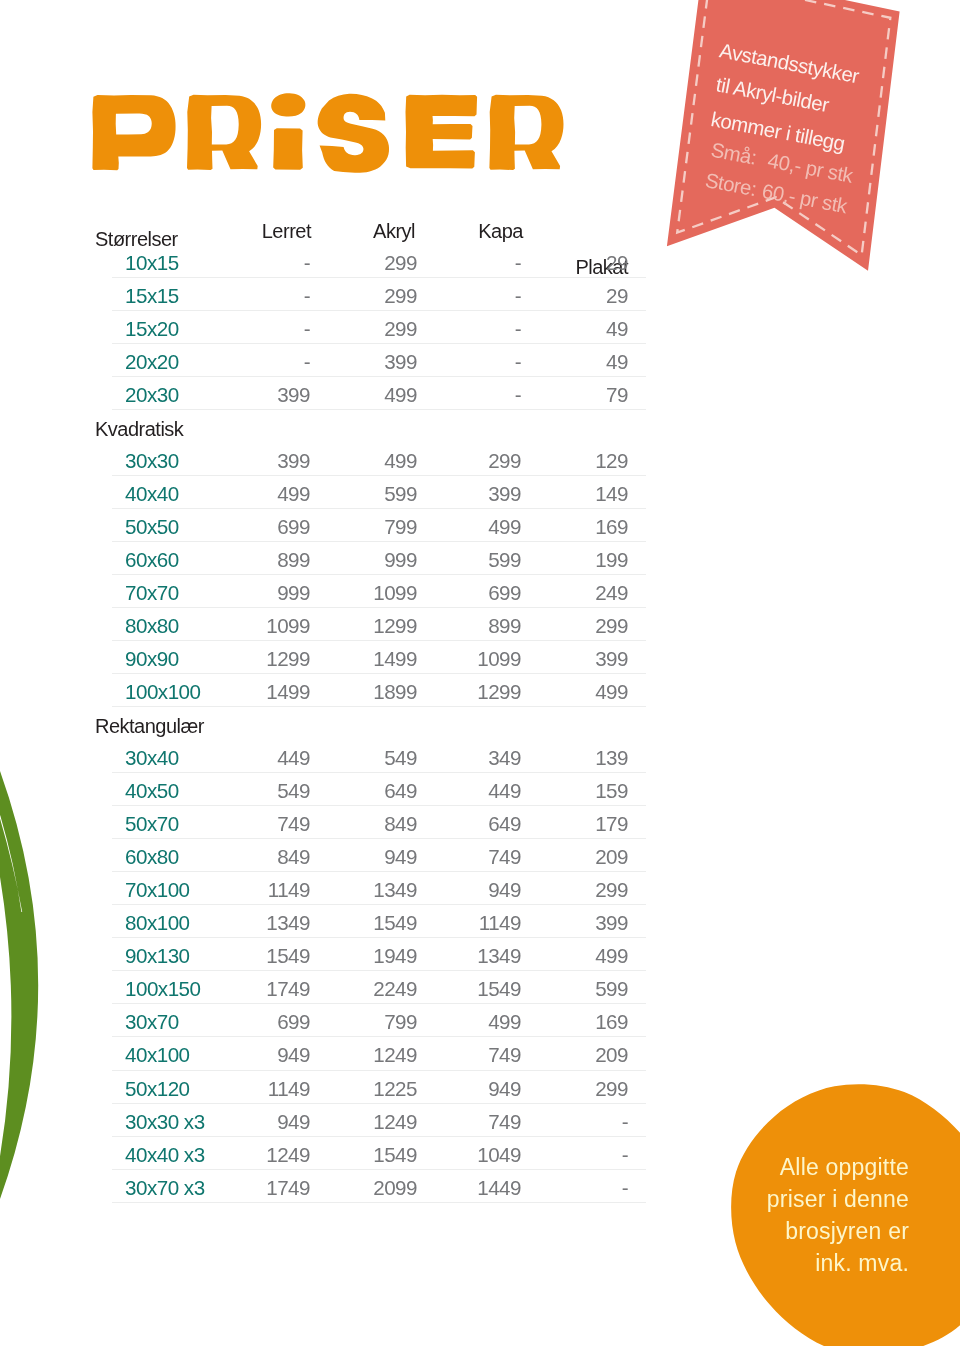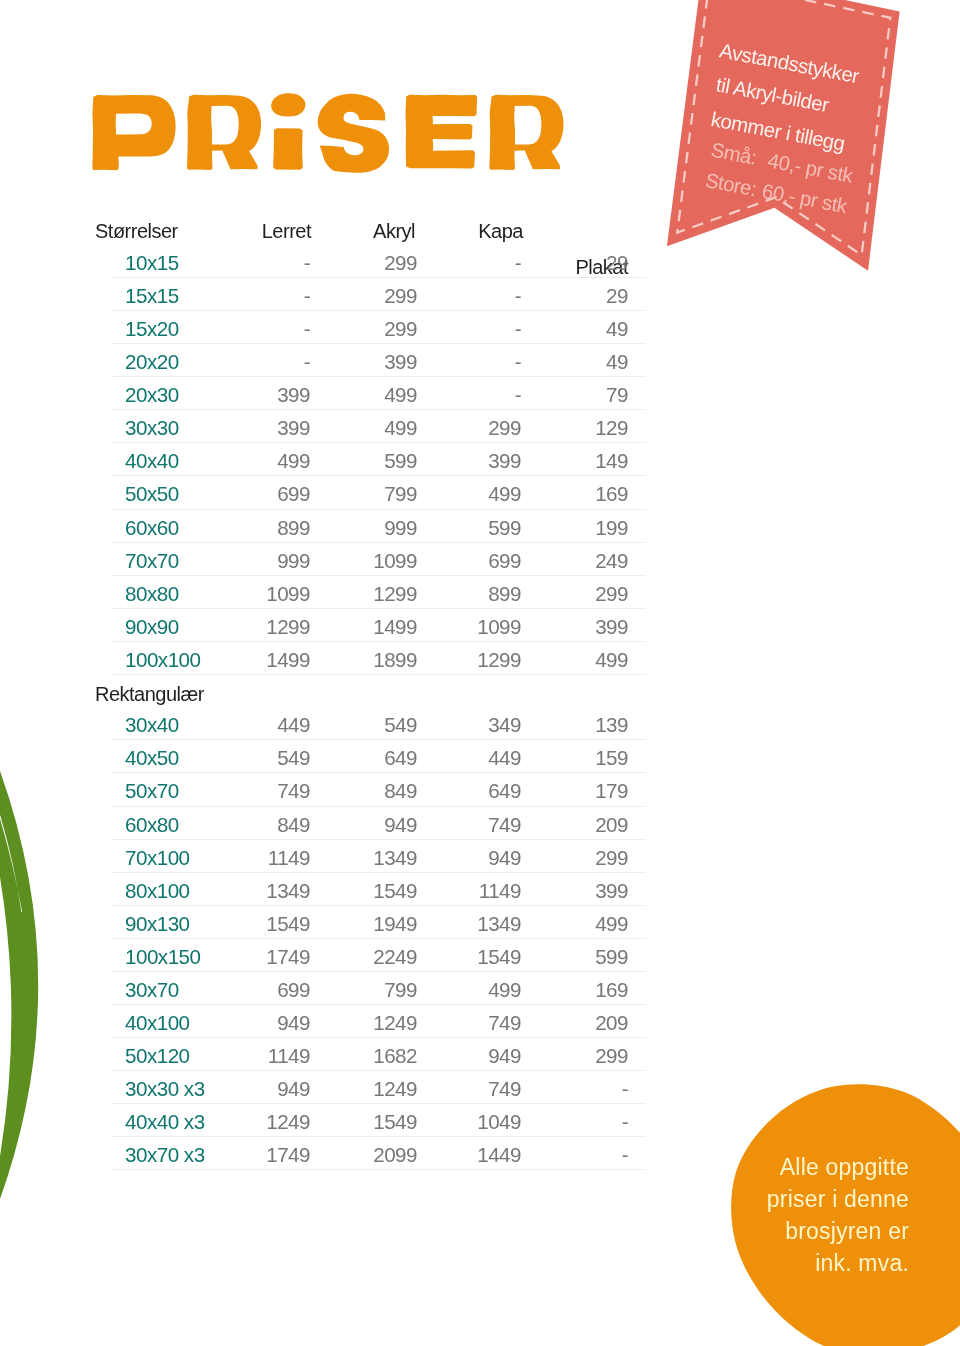--- a/index.html
+++ b/index.html
@@ -37,21 +37,21 @@
   #br1{left:0;top:114px;}
   #br2{left:0;top:145px;}
   .brow .bk{position:absolute;left:35px;top:0;}
   .brow .bv{position:absolute;left:93px;top:0;}
 
   
   #pricetable{position:absolute;left:0px;top:217px;width:960px;}
   .thead{position:relative;height:28px;}
   .thead .c{position:absolute;top:3px;font-size:20px;color:#231f20;
             letter-spacing:-0.5px;white-space:nowrap;}
-  .th-size{left:95px;}
+  .th-size{left:95px;margin-top:8px;}
   .th-p{text-align:right;}
   .th-1{right:649px;}
   .th-2{right:545px;}
   .th-3{right:437px;text-align:center;}
   .th-4{right:332px;margin-top:36px;}
 
   .sect{height:32.56px;position:relative;}
   .sect span{position:absolute;left:95px;top:8px;font-size:20px;color:#231f20;
              letter-spacing:-0.5px;white-space:nowrap;}
 
@@ -161,20 +161,23 @@
           <div class="pz p3">-</div>
           <div class="pz p4">49</div>
         </div>
         <div class="row">
           <div class="sz">20x30</div>
           <div class="pz p1">399</div>
           <div class="pz p2">499</div>
           <div class="pz p3">-</div>
           <div class="pz p4">79</div>
         </div>
+        <div class="sect">
+          <span>Kvadratisk</span>
+        </div>
         <div class="row">
           <div class="sz">30x30</div>
           <div class="pz p1">399</div>
           <div class="pz p2">499</div>
           <div class="pz p3">299</div>
           <div class="pz p4">129</div>
         </div>
         <div class="row">
           <div class="sz">40x40</div>
           <div class="pz p1">499</div>
@@ -293,21 +296,21 @@
         <div class="row">
           <div class="sz">40x100</div>
           <div class="pz p1">949</div>
           <div class="pz p2">1249</div>
           <div class="pz p3">749</div>
           <div class="pz p4">209</div>
         </div>
         <div class="row">
           <div class="sz">50x120</div>
           <div class="pz p1">1149</div>
-          <div class="pz p2">1682</div>
+          <div class="pz p2">1225</div>
           <div class="pz p3">949</div>
           <div class="pz p4">299</div>
         </div>
         <div class="row">
           <div class="sz">30x30 x3</div>
           <div class="pz p1">949</div>
           <div class="pz p2">1249</div>
           <div class="pz p3">749</div>
           <div class="pz p4">-</div>
         </div>

